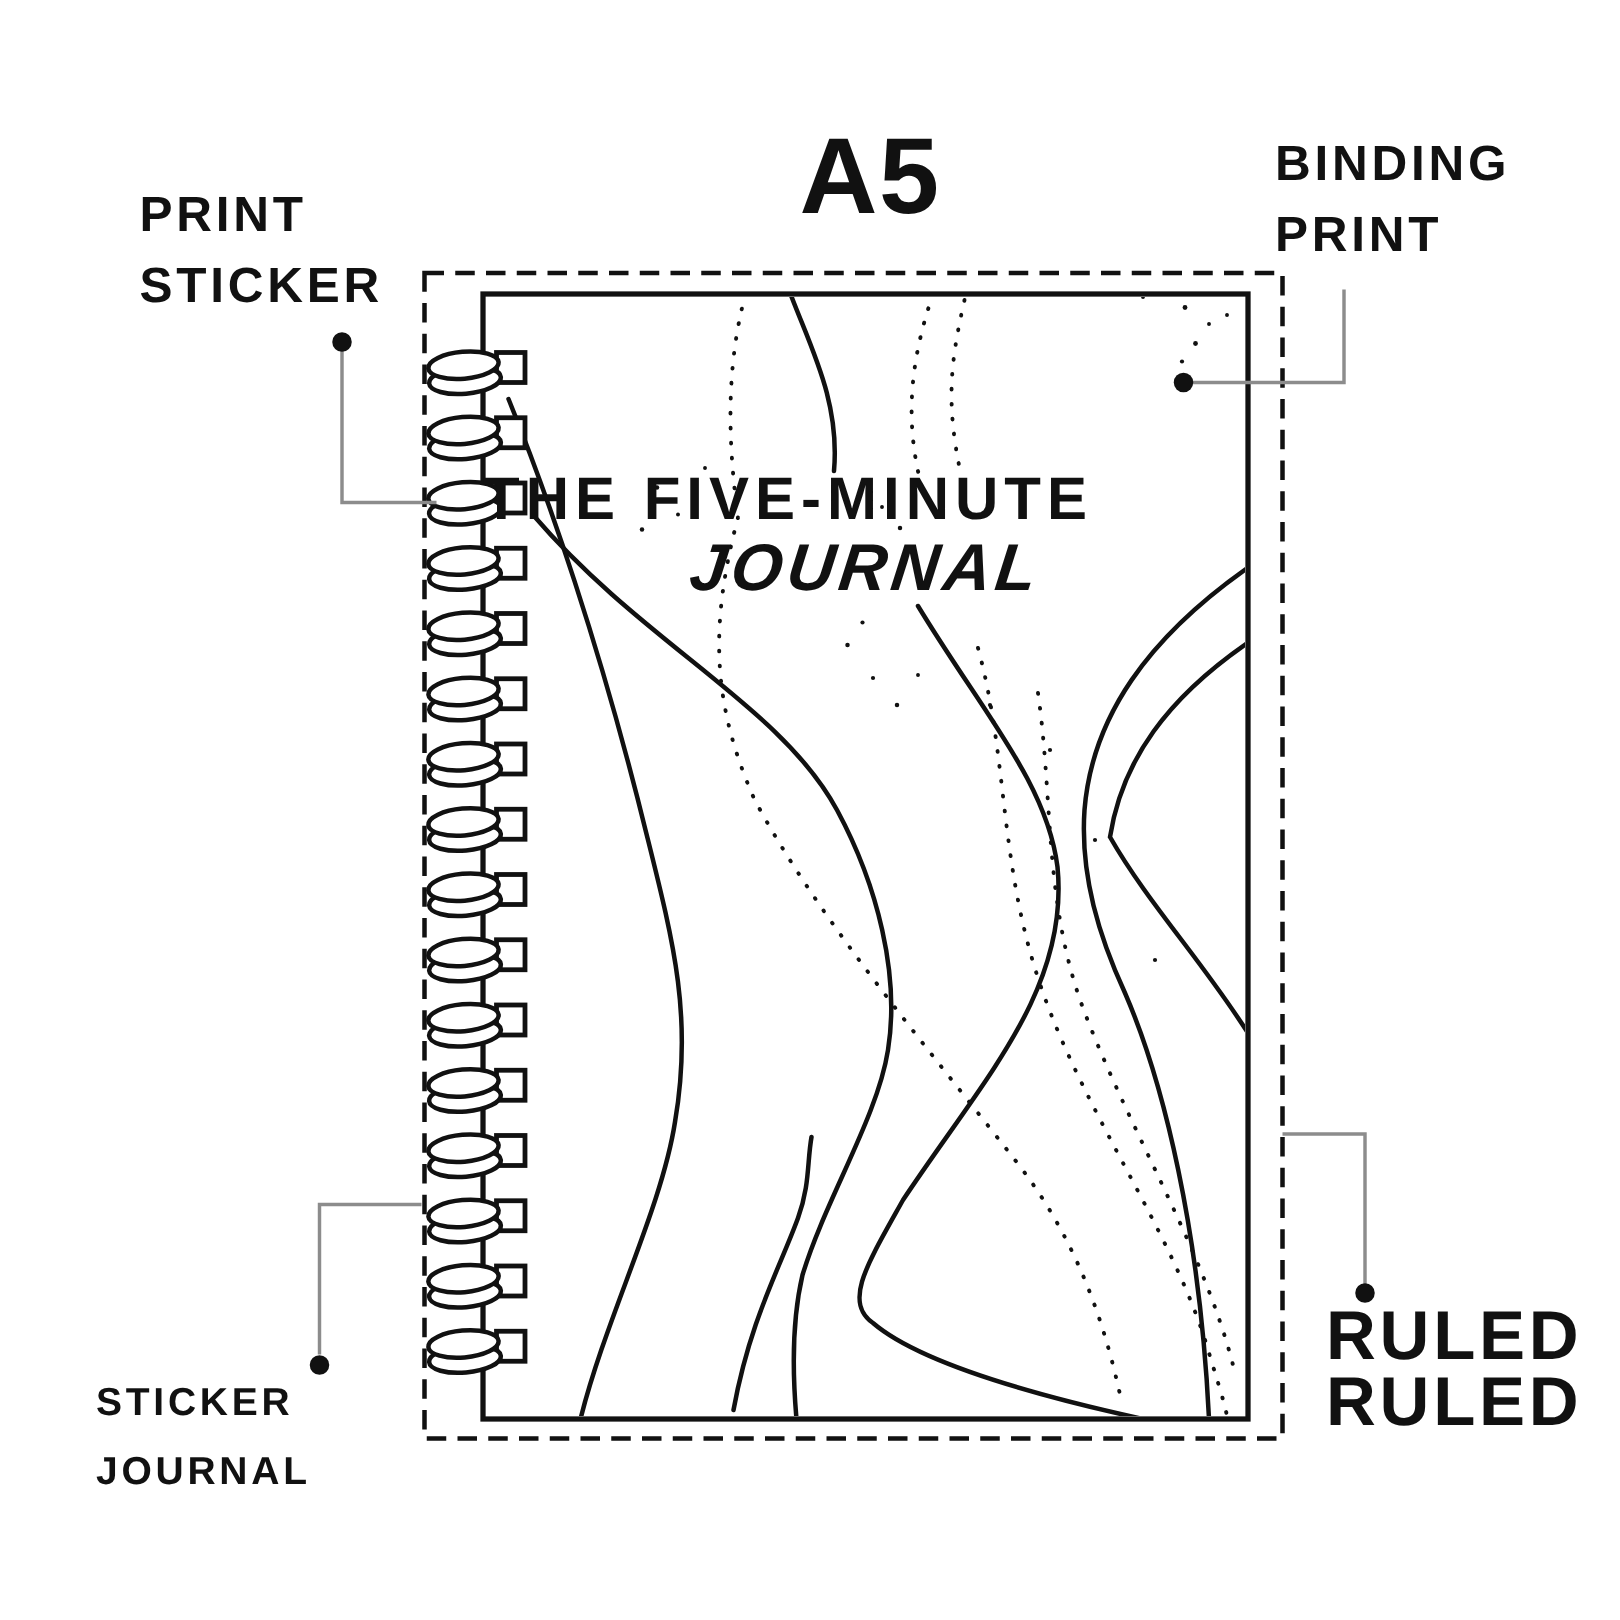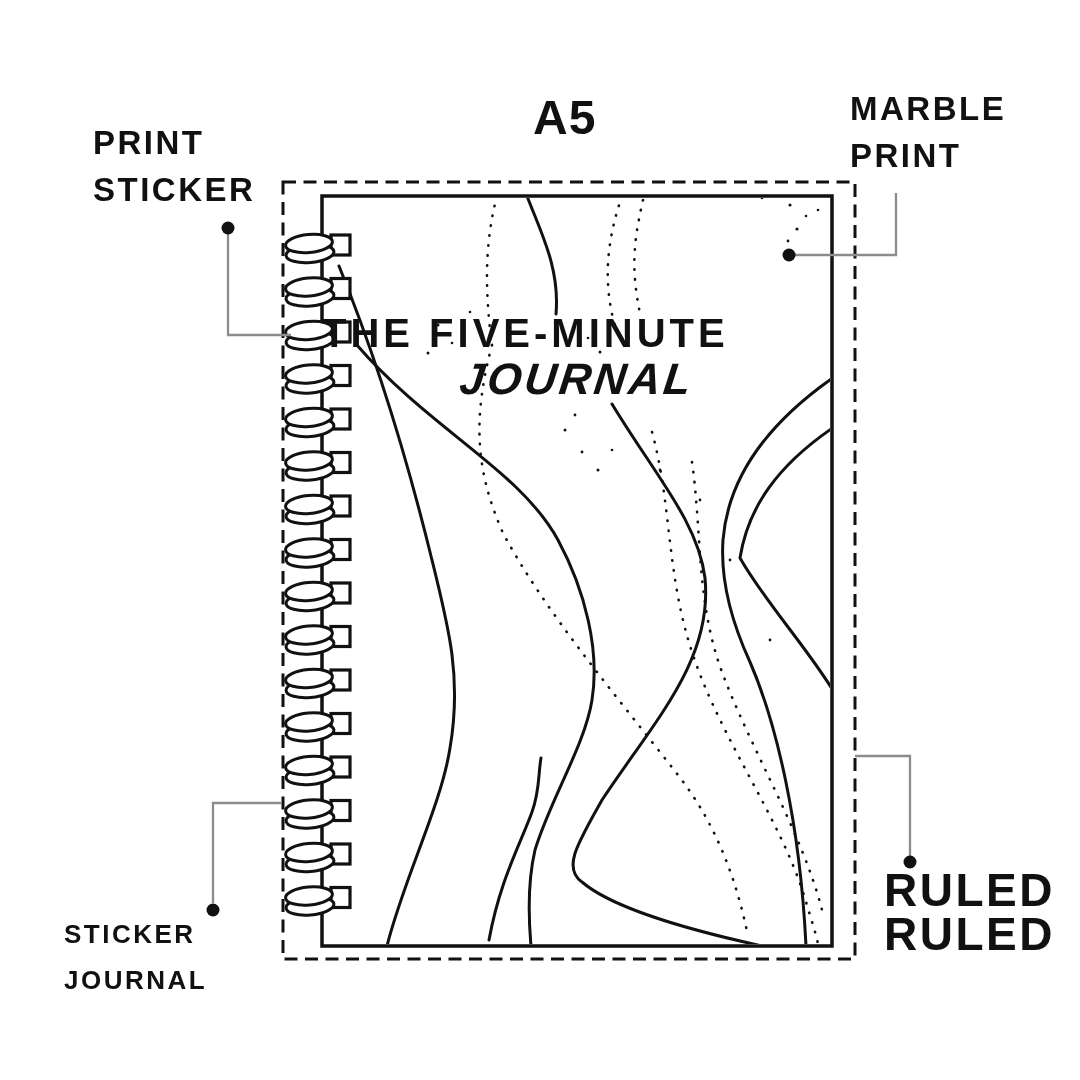--- a/index.html
+++ b/index.html
@@ -25,21 +25,21 @@
     line-height:47px;
     letter-spacing:2.5px;
     white-space:nowrap;
   }
   .callout .line{display:block;}
   .size-label{
     position:absolute;
     left:533px;top:86px;
     color:var(--ink);
     font-weight:bold;
-    font-size:48px;
+    font-size:72px;
     line-height:64px;
     letter-spacing:1px;
   }
   .cover-title{
     position:absolute;
     left:322px;top:313px;width:510px;
     color:var(--ink);
     font-weight:bold;
     font-size:40px;line-height:40px;
     letter-spacing:4px;
@@ -215,21 +215,21 @@
   </svg>
 
   <div class="size-label">A5</div>
 
   <div class="callout" style="left:93px;top:119px;">
     <span class="line">PRINT</span>
     <span class="line">STICKER</span>
   </div>
 
   <div class="callout" style="left:850px;top:85px;">
-    <span class="line">MARBLE</span>
+    <span class="line">BINDING</span>
     <span class="line">PRINT</span>
   </div>
 
   <div class="callout" style="left:64px;top:911px;font-size:26px;line-height:46px;">
     <span class="line">STICKER</span>
     <span class="line">JOURNAL</span>
   </div>
 
   <div class="callout" style="left:884px;top:868px;font-size:46px;line-height:44px;">
     <span class="line">RULED</span>

